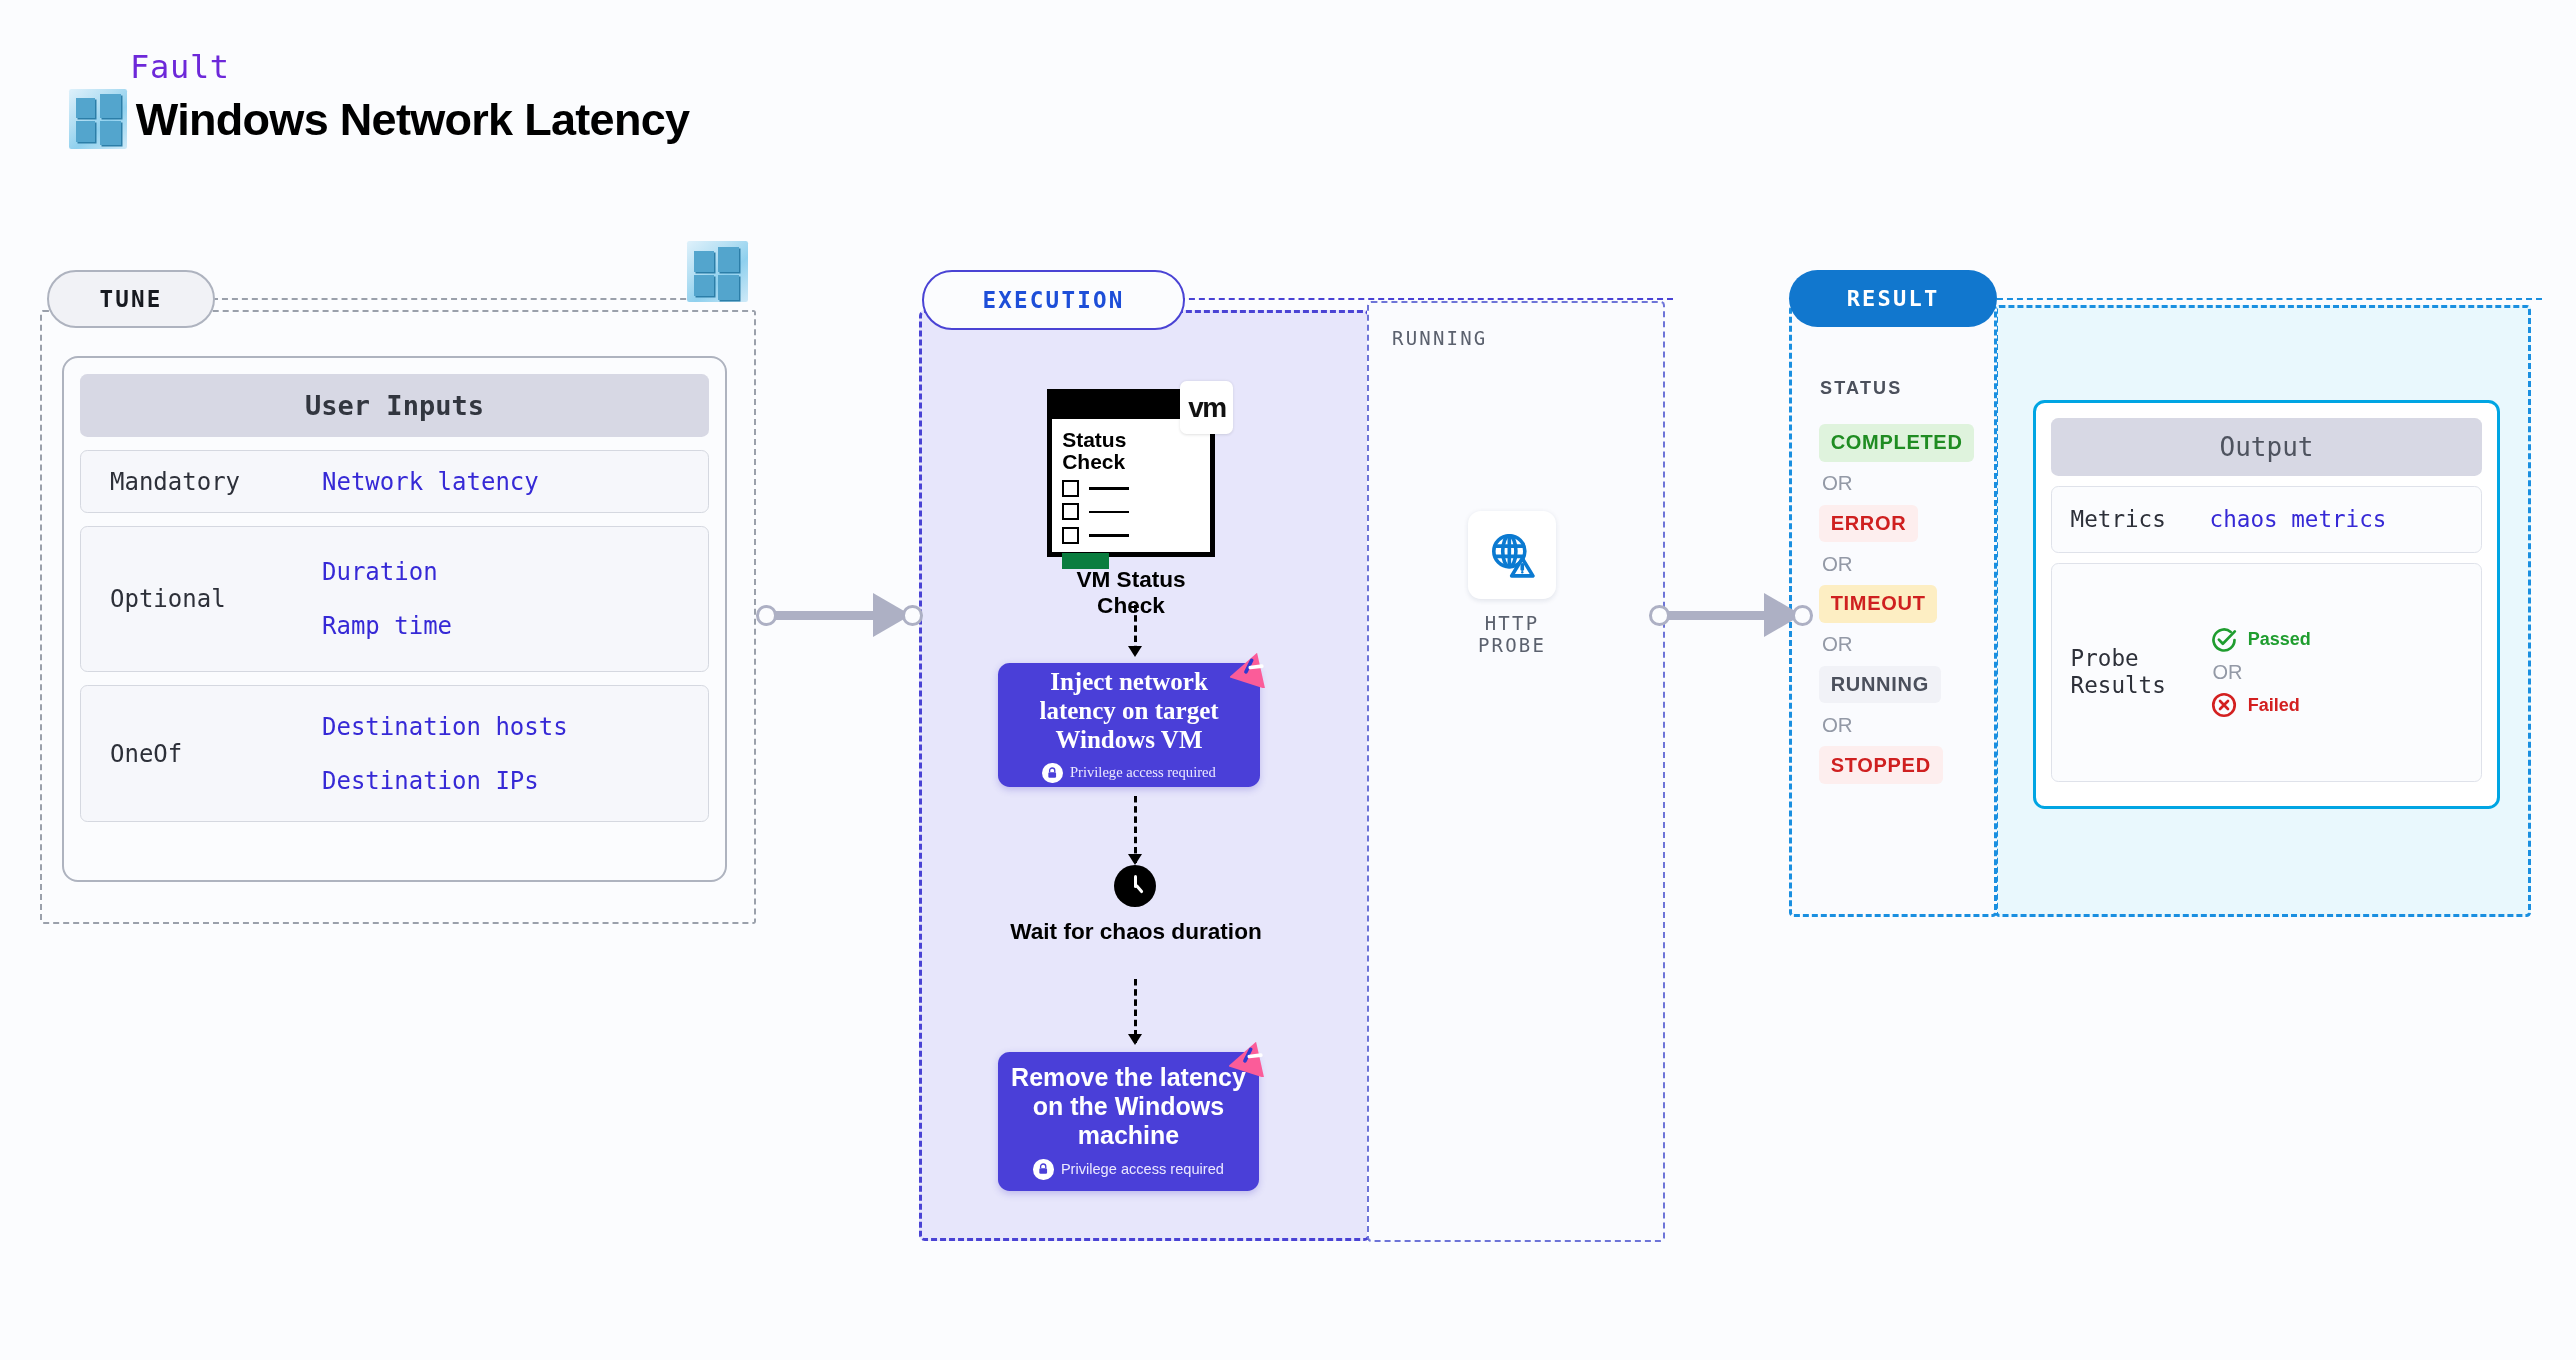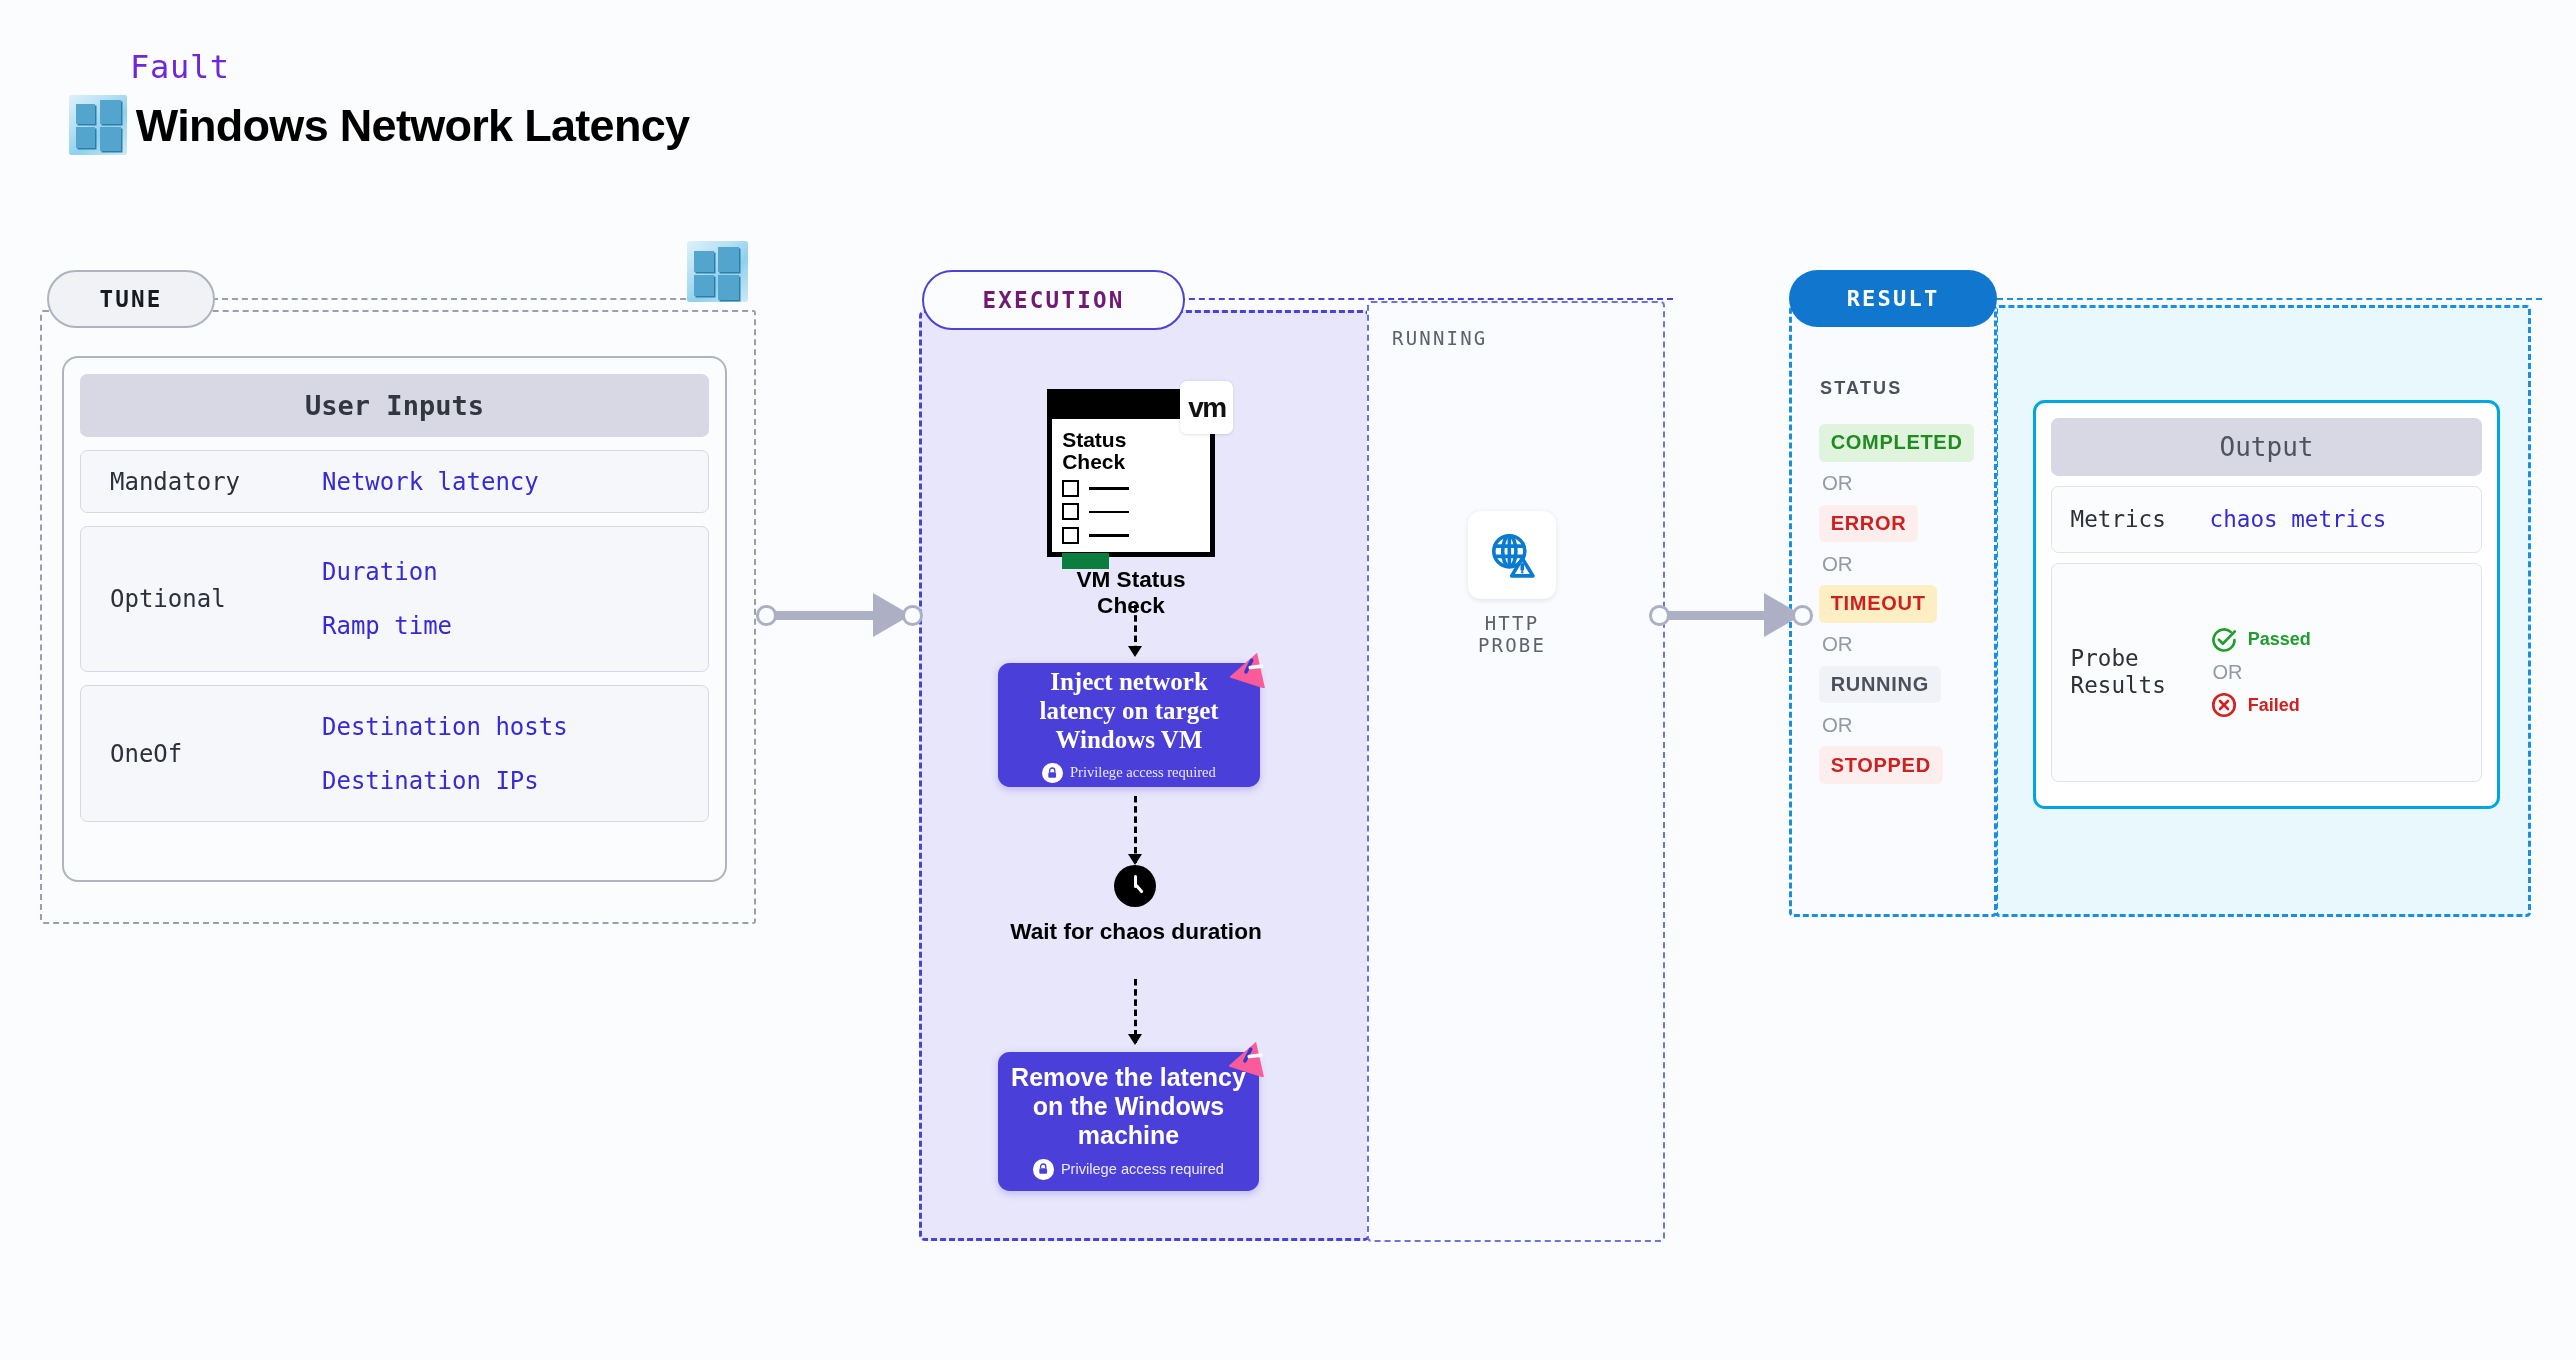--- a/index.html
+++ b/index.html
@@ -10,21 +10,21 @@
     overflow:hidden;
   }
 
   
   #header{position:absolute;left:69px;top:51px;}
   #fault-kicker{
     font-family:"DejaVu Sans Mono","Liberation Mono",monospace;
     font-size:32px;color:#6d28d9;letter-spacing:0.7px;
     margin-left:61px;line-height:1;
   }
-  #header-row{display:flex;align-items:center;margin-top:12px;}
+  #header-row{display:flex;align-items:center;margin-top:6px;}
   #title-text{
     font-size:45px;font-weight:bold;color:#000;letter-spacing:-0.7px;
     margin-left:8.8px;line-height:1;
   }
   .winlogo{
     position:relative;display:inline-block;
     background:linear-gradient(140deg,#dff1fb 0%,#b4dff3 35%,#8fd0ee 60%,#cfeaf8 100%);
     overflow:hidden;flex:none;
   }
   .winlogo .pane{position:absolute;background:#53a5cd;box-shadow:1.5px 1.5px 0 #2c7ea8;}
@@ -71,21 +71,21 @@
   #grp-mandatory{height:63px;}
   #grp-optional{height:146px;}
   #grp-oneof{height:137px;}
 
   #tune-win-icon{position:absolute;left:687px;top:241px;width:61px;height:61px;z-index:7;}
 
   
   #exec-panel{left:919px;top:310px;width:451px;height:931px;
     border:3.7px dashed #4a43d4;border-radius:5.8px;background:#e7e6fb;}
   #exec-badge{left:922px;top:270px;width:263px;height:60px;
-    background:#fbfcfe;border:2.9px solid #4a43d4;color:#701a75;font-size:22.6px;}
+    background:#fbfcfe;border:2.9px solid #4a43d4;color:#1d4ed8;font-size:22.6px;}
 
   
   #vm-node{position:absolute;left:1047px;top:389px;width:168px;z-index:5;}
   #vm-card{position:relative;width:168px;height:168px;background:#fff;
     border:5.1px solid #000;box-sizing:border-box;}
   #vm-titlebar{height:25px;background:#000;}
   #vm-body{padding:10.2px 0 0 10.2px;}
   #vm-body .vmtxt{font-size:21px;font-weight:bold;color:#000;line-height:1.05;}
   .vmrow{display:flex;align-items:center;gap:9.5px;margin-top:6.6px;}
   .vmbox{width:17px;height:17px;border:2.9px solid #000;box-sizing:border-box;}

